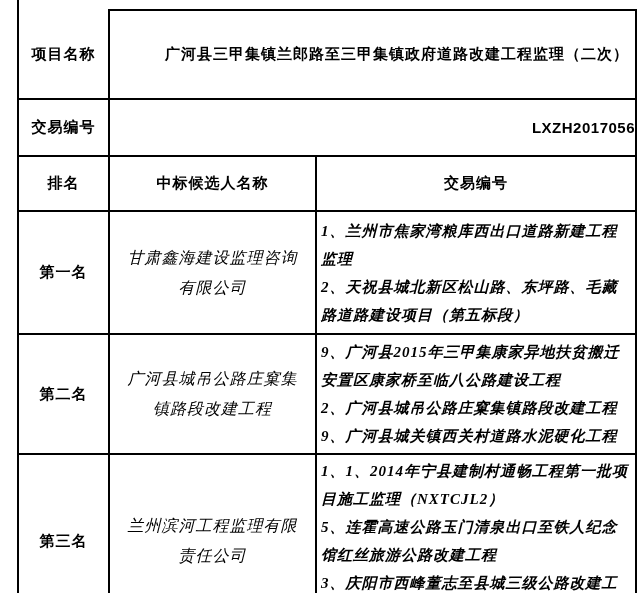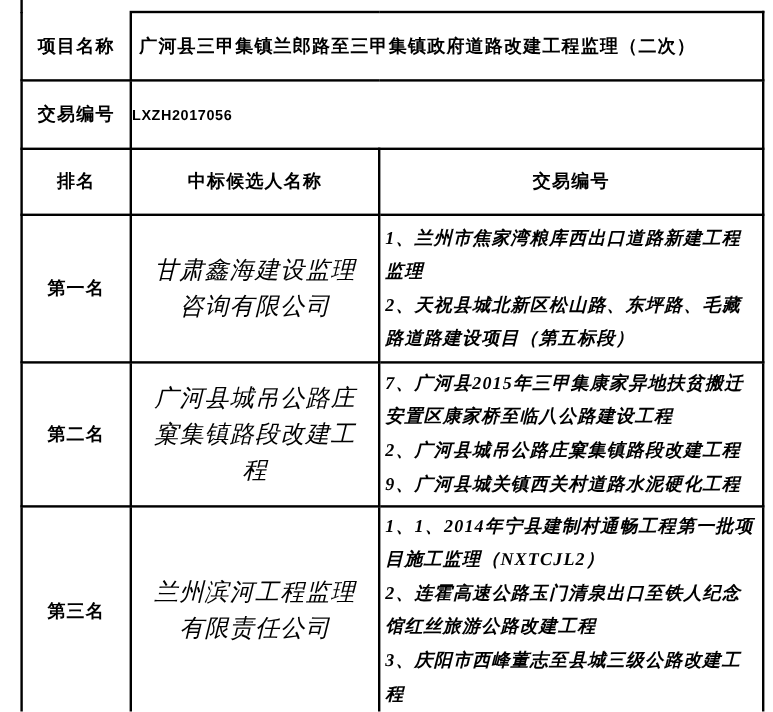--- a/index.html
+++ b/index.html
@@ -47,37 +47,37 @@
   .row-c2 td     { height: 114px; }
   .row-c3 td     { height: 167px; }
 
   .label-cell, .header-cell, .rank-cell {
     text-align: center;
     font-weight: bold;
     font-size: 15px;
     letter-spacing: 1px;
   }
   .title-cell {
-    text-align: left;
+    text-align: right;
     font-weight: bold;
     font-size: 15px;
     letter-spacing: 1px;
-    padding: 0 6px;
+    padding: 16px 6px;
   }
   .id-cell {
-    text-align: left;
+    text-align: right;
     font-weight: bold;
-    font-size: 12px;
+    font-size: 15px;
     letter-spacing: 0.5px;
     font-family: "Liberation Sans", sans-serif;
   }
   .name-cell {
     text-align: center;
     font-style: italic;
-    font-size: 20px;
+    font-size: 16px;
     line-height: 30px;
     letter-spacing: 1px;
     padding: 0 13px;
   }
   .perf-cell {
     text-align: left;
     font-style: italic;
     font-weight: bold;
     font-size: 15px;
     line-height: 28px;
@@ -121,29 +121,29 @@
     <td class="perf-cell">
       <p>1、兰州市焦家湾粮库西出口道路新建工程监理</p>
       <p>2、天祝县城北新区松山路、东坪路、毛藏路道路建设项目（第五标段）</p>
     </td>
   </tr>
 
   <tr class="row-c2">
     <td class="rank-cell">第二名</td>
     <td class="name-cell">广河县城吊公路庄窠集镇路段改建工程</td>
     <td class="perf-cell">
-      <p>7、广河县2015年三甲集康家异地扶贫搬迁安置区康家桥至临八公路建设工程</p>
+      <p>9、广河县2015年三甲集康家异地扶贫搬迁安置区康家桥至临八公路建设工程</p>
       <p>2、广河县城吊公路庄窠集镇路段改建工程</p>
       <p>9、广河县城关镇西关村道路水泥硬化工程</p>
     </td>
   </tr>
 
   <tr class="row-c3">
     <td class="rank-cell">第三名</td>
     <td class="name-cell">兰州滨河工程监理有限责任公司</td>
     <td class="perf-cell">
       <p>1、1、2014年宁县建制村通畅工程第一批项目施工监理（NXTCJL2）</p>
-      <p>2、连霍高速公路玉门清泉出口至铁人纪念馆红丝旅游公路改建工程</p>
+      <p>5、连霍高速公路玉门清泉出口至铁人纪念馆红丝旅游公路改建工程</p>
       <p>3、庆阳市西峰董志至县城三级公路改建工程</p>
     </td>
   </tr>
 </tbody>
   </table>
 
 </body></html>

